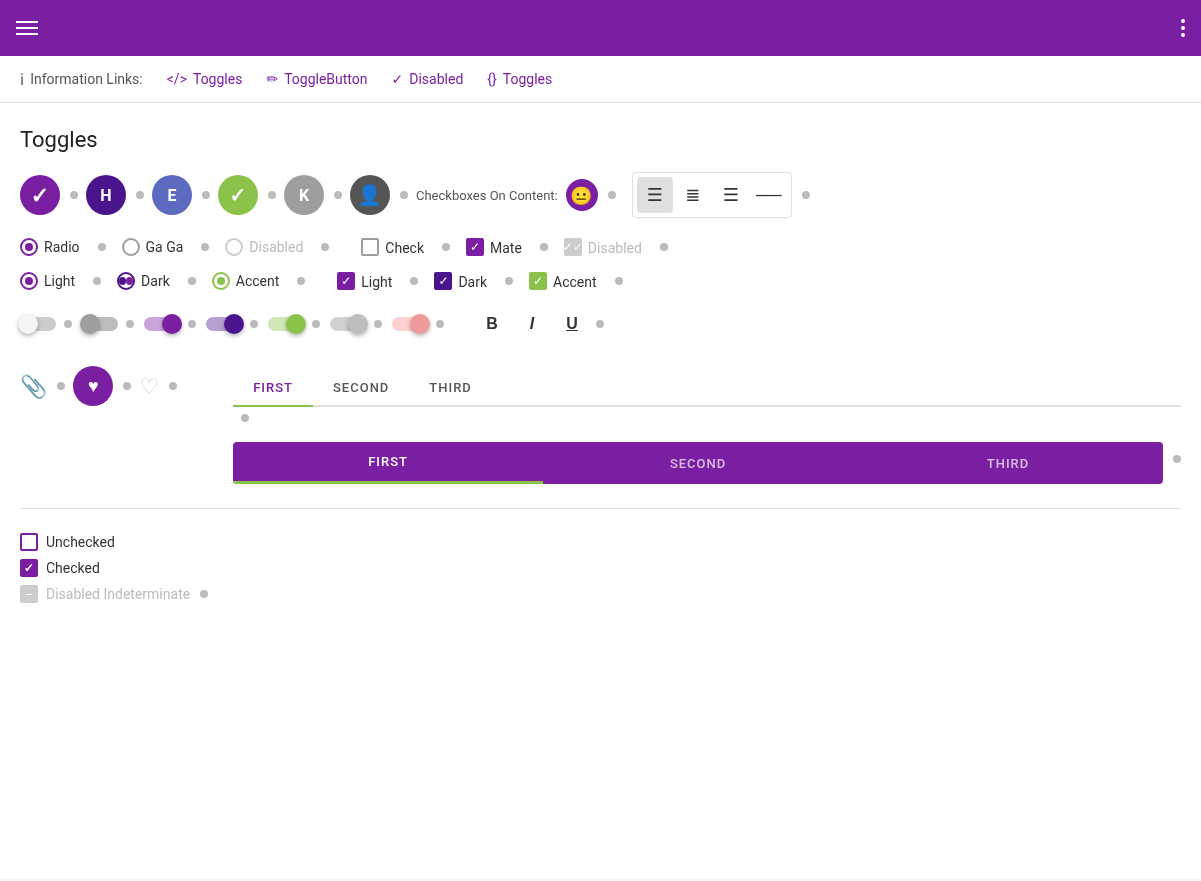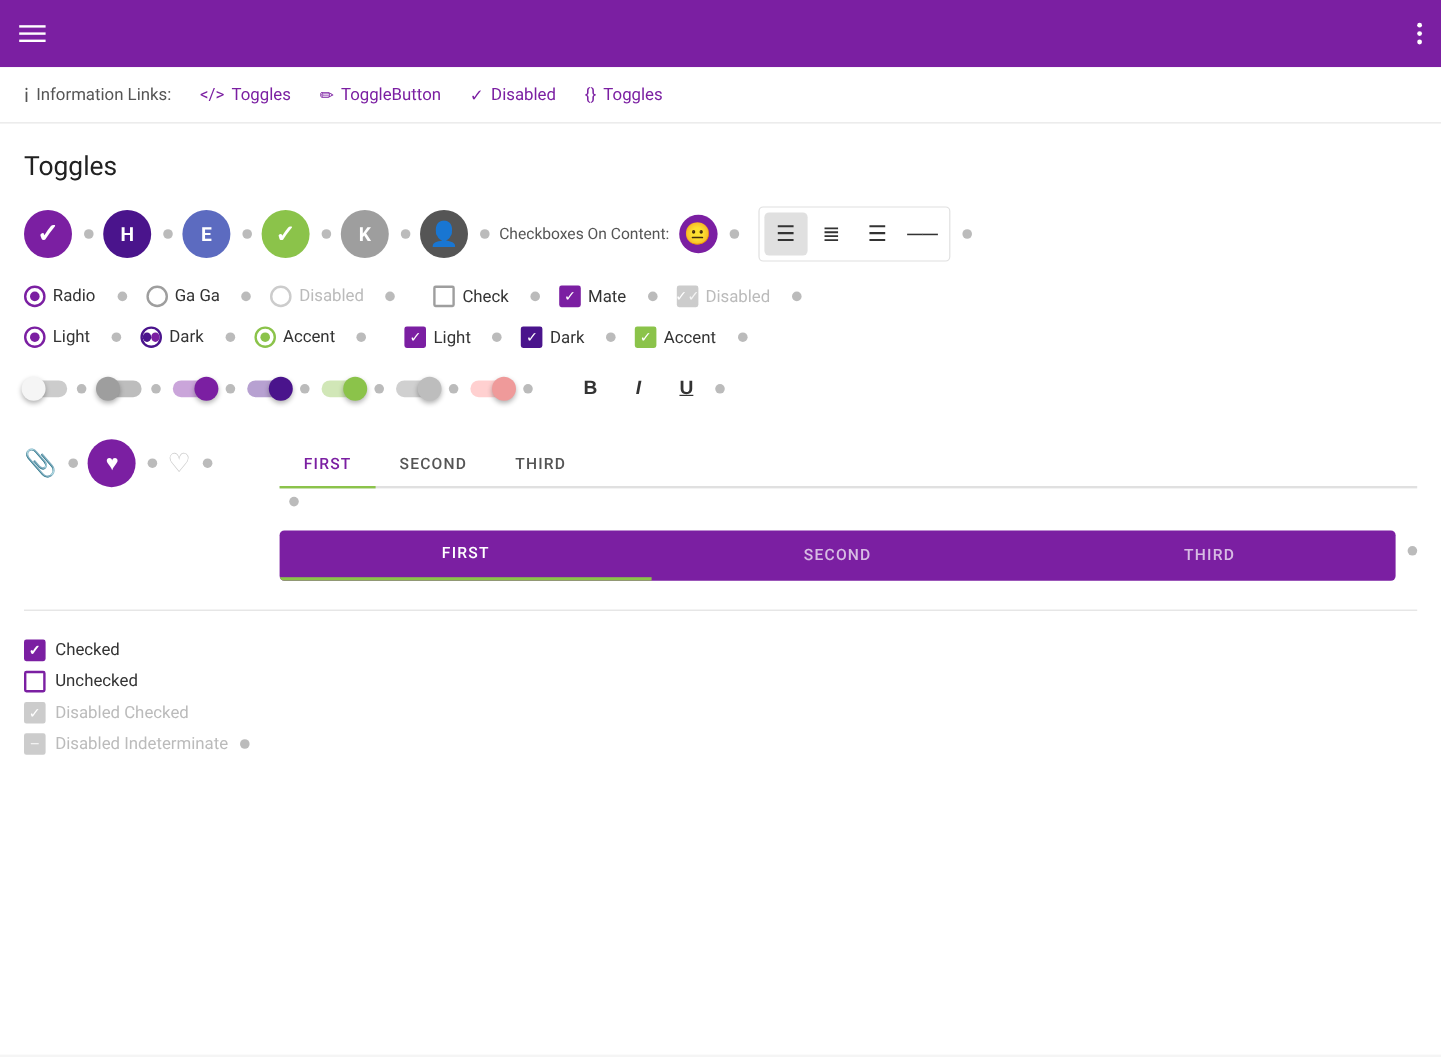--- a/index.html
+++ b/index.html
@@ -480,34 +480,30 @@
     </div>
   </div>
 
   <hr class="section-divider">
 
   <div>
 
     <div class="checkbox-list">
 
       <div class="checkbox-list-item">
+        <div class="cb-box empty"></div>
+        <span>Unchecked</span>
+      </div>
+
+      <div class="checkbox-list-item">
         <div class="cb-box checked"></div>
         <span>Checked</span>
       </div>
 
-      <div class="checkbox-list-item">
-        <div class="cb-box empty"></div>
-        <span>Unchecked</span>
-      </div>
-
-
-      <div class="checkbox-list-item disabled">
-        <div class="cb-box dis-checked"></div>
-        <span>Disabled Checked</span>
-      </div>
+
 
 
       <div class="checkbox-list-item disabled">
         <div class="cb-box dis-indeterminate"></div>
         <span>Disabled Indeterminate</span>
         <span class="ripple-dot"></span>
       </div>
     </div>
   </div>
 

